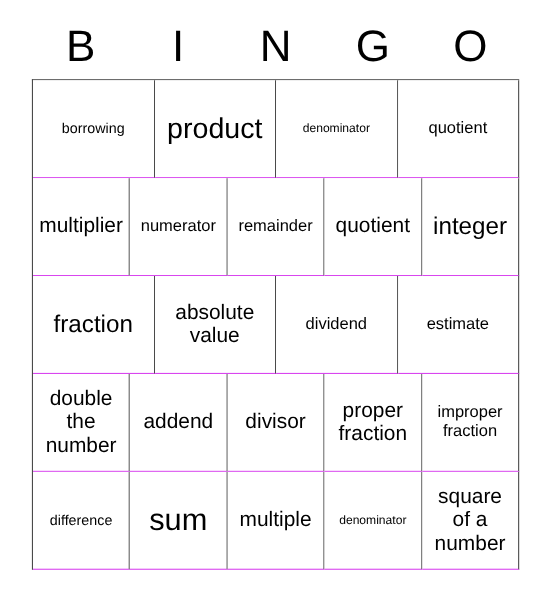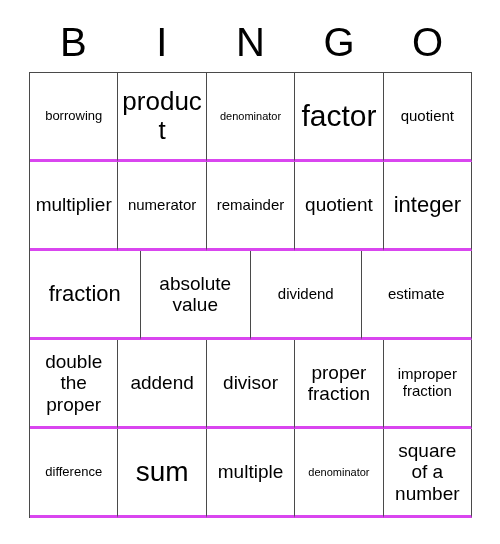--- a/index.html
+++ b/index.html
@@ -48,21 +48,21 @@
   .bingo-row {
     display: flex;
     width: 100%;
   }
   .bingo-cell {
     flex: 1 1 0;
     width: 88.6px;
     height: 89px;
     box-sizing: border-box;
     border-right: 1px solid #4a4a4a;
-    border-bottom: 3px solid #d946ef;
+    border-bottom: 1px solid #d946ef;
     display: flex;
     align-items: center;
     justify-content: center;
     text-align: center;
     padding: 2px 3px;
     line-height: 1.12;
     word-break: break-word;
     background: #ffffff;
   }
 
@@ -101,23 +101,20 @@
       <div class="bingo-cell">
           <span class="cell-text sz-s">borrowing</span>
         </div>
       <div class="bingo-cell">
           <span class="cell-text sz-xxl">product</span>
         </div>
       <div class="bingo-cell">
           <span class="cell-text sz-xs">denominator</span>
         </div>
       <div class="bingo-cell">
-          <span class="cell-text sz-huge">factor</span>
-        </div>
-      <div class="bingo-cell">
           <span class="cell-text sz-m">quotient</span>
         </div>
     </div>
 
     <div class="bingo-row">
       <div class="bingo-cell">
           <span class="cell-text sz-ml">multiplier</span>
         </div>
       <div class="bingo-cell">
           <span class="cell-text sz-m">numerator</span>
@@ -146,21 +143,21 @@
         </div>
       <div class="bingo-cell">
           <span class="cell-text sz-m">estimate</span>
         </div>
     </div>
 
     <div class="bingo-row">
       <div class="bingo-cell">
           <span class="cell-text sz-ml">double
 the
-proper</span>
+number</span>
         </div>
       <div class="bingo-cell">
           <span class="cell-text sz-l">addend</span>
         </div>
       <div class="bingo-cell">
           <span class="cell-text sz-l">divisor</span>
         </div>
       <div class="bingo-cell">
           <span class="cell-text sz-l">proper
 fraction</span>

